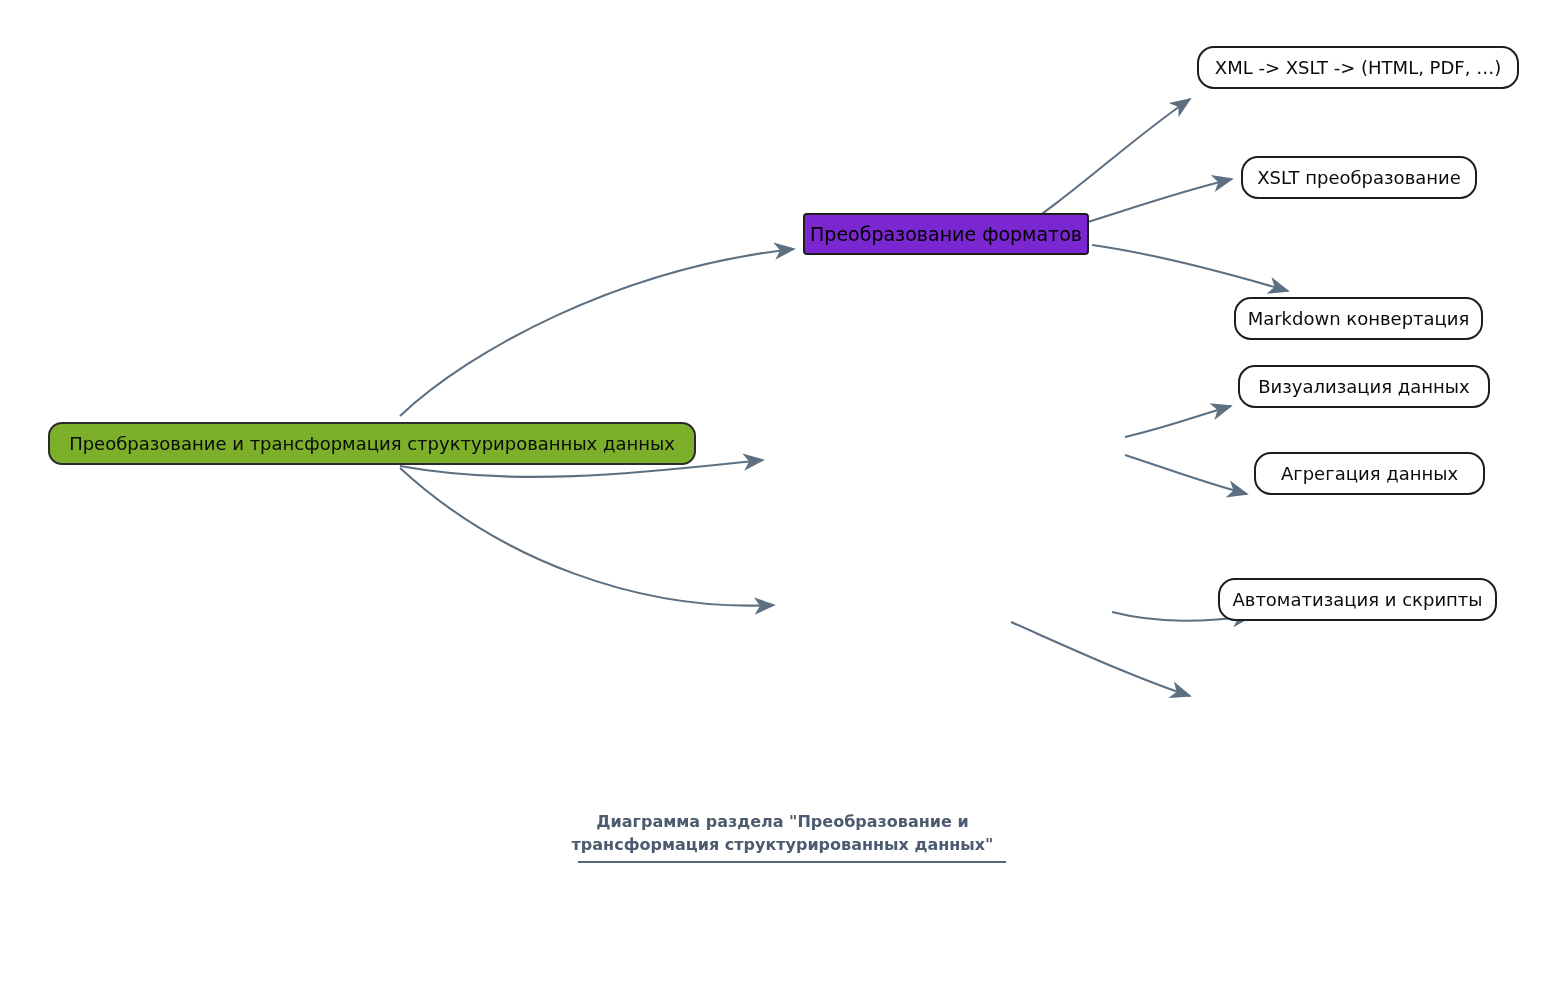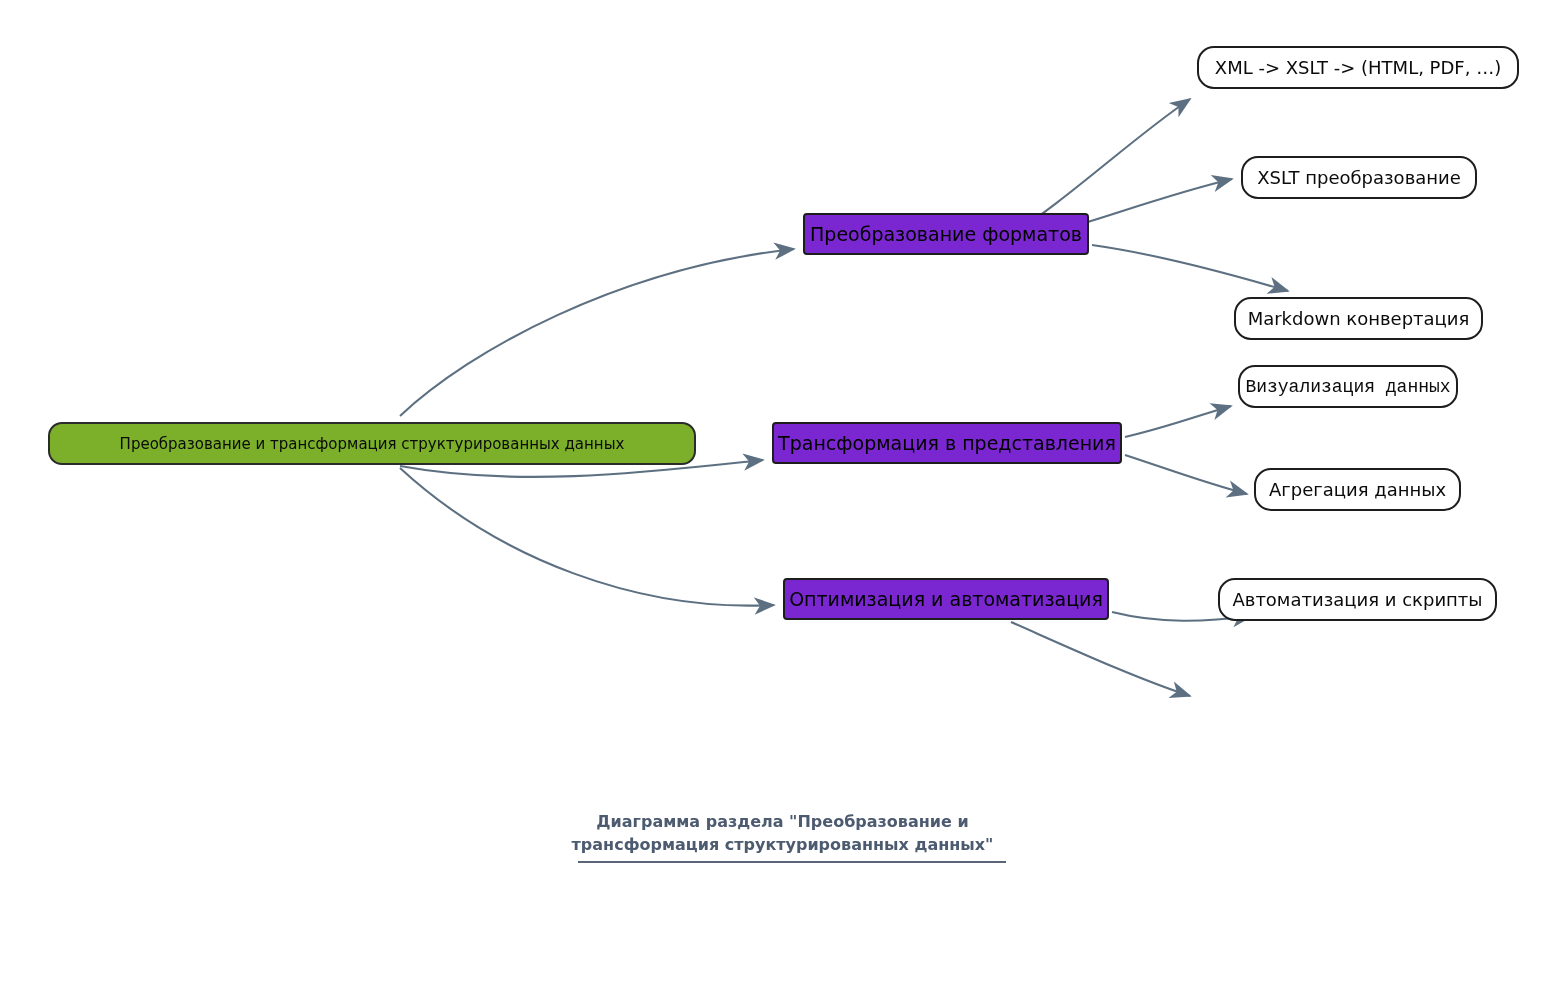--- a/index.html
+++ b/index.html
@@ -33,21 +33,21 @@
     align-items: center;
     justify-content: center;
     white-space: nowrap;
     text-align: center;
   }
   .node-root {
     background: #7CB02B;
     border: 2px solid #2b2b2b;
     border-radius: 14px;
     color: #0b0b0b;
-    font-size: 15px;
+    font-size: 18px;
     padding: 0 14px;
   }
   .node-branch {
     background: #7B27D1;
     border: 2px solid #1d1d1d;
     border-radius: 4px;
     color: #000000;
     font-size: 19px;
     padding: 12px 14px;
   }
@@ -117,45 +117,39 @@
   </svg>
 
   <div class="node node-root" style="left:48px; top:422px; width:648px; height:43px;">
     <span>Преобразование и трансформация структурированных данных</span>
   </div>
 
   <div class="node node-branch" style="left:803px; top:213px; width:286px; height:42px;">
     <span>Преобразование форматов</span>
   </div>
 
-  <div class="node node-branch" style="left:772px; top:422px; width:350px; height:42px;">
-    <span>Трансформация в представления</span>
-  </div>
 
-  <div class="node node-branch" style="left:783px; top:578px; width:326px; height:42px;">
-    <span>Оптимизация и автоматизация</span>
-  </div>
 
   <div class="node node-leaf" style="left:1197px; top:46px; width:322px; height:43px;">
     <span>XML -&gt; XSLT -&gt; (HTML, PDF, …)</span>
   </div>
 
   <div class="node node-leaf" style="left:1241px; top:156px; width:236px; height:43px;">
     <span>XSLT преобразование</span>
   </div>
 
   <div class="node node-leaf" style="left:1234px; top:261px; width:249px; height:43px;margin-top:36px;">
     <span>Markdown конвертация</span>
   </div>
 
-  <div class="node node-leaf" style="left:1238px; top:365px; width:220px; height:43px;font-family:Liberation Mono, monospace;">
+  <div class="node node-leaf" style="left:1238px; top:365px; width:252px; height:43px;">
     <span>Визуализация данных</span>
   </div>
 
-  <div class="node node-leaf" style="left:1254px; top:468px; width:207px; height:43px;text-align:right;">
+  <div class="node node-leaf" style="left:1254px; top:452px; width:231px; height:43px;text-align:right;">
     <span>Агрегация данных</span>
   </div>
 
   <div class="node node-leaf" style="left:1218px; top:578px; width:279px; height:43px;justify-content:center;">
     <span>Автоматизация и скрипты</span>
   </div>
 
 
   <div class="footer footer-title">
     <div>Диаграмма раздела "Преобразование и</div>

